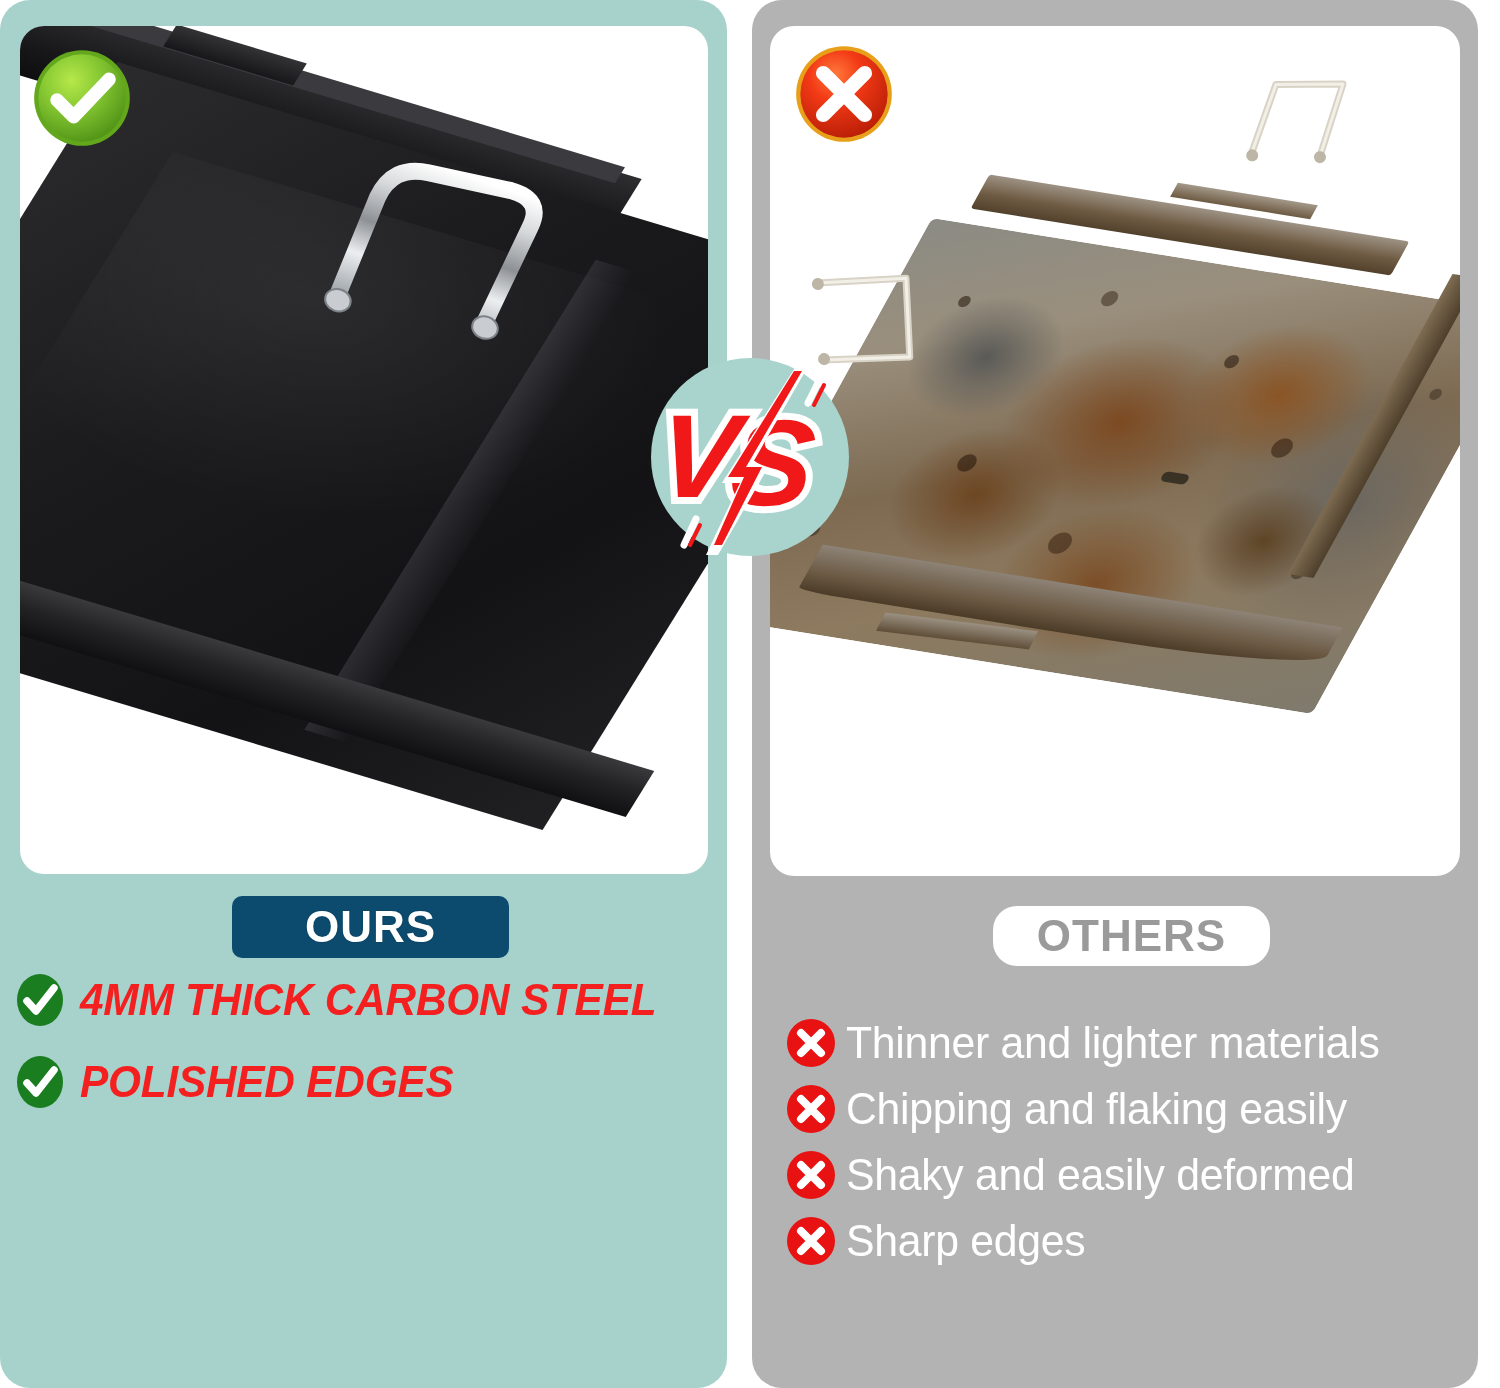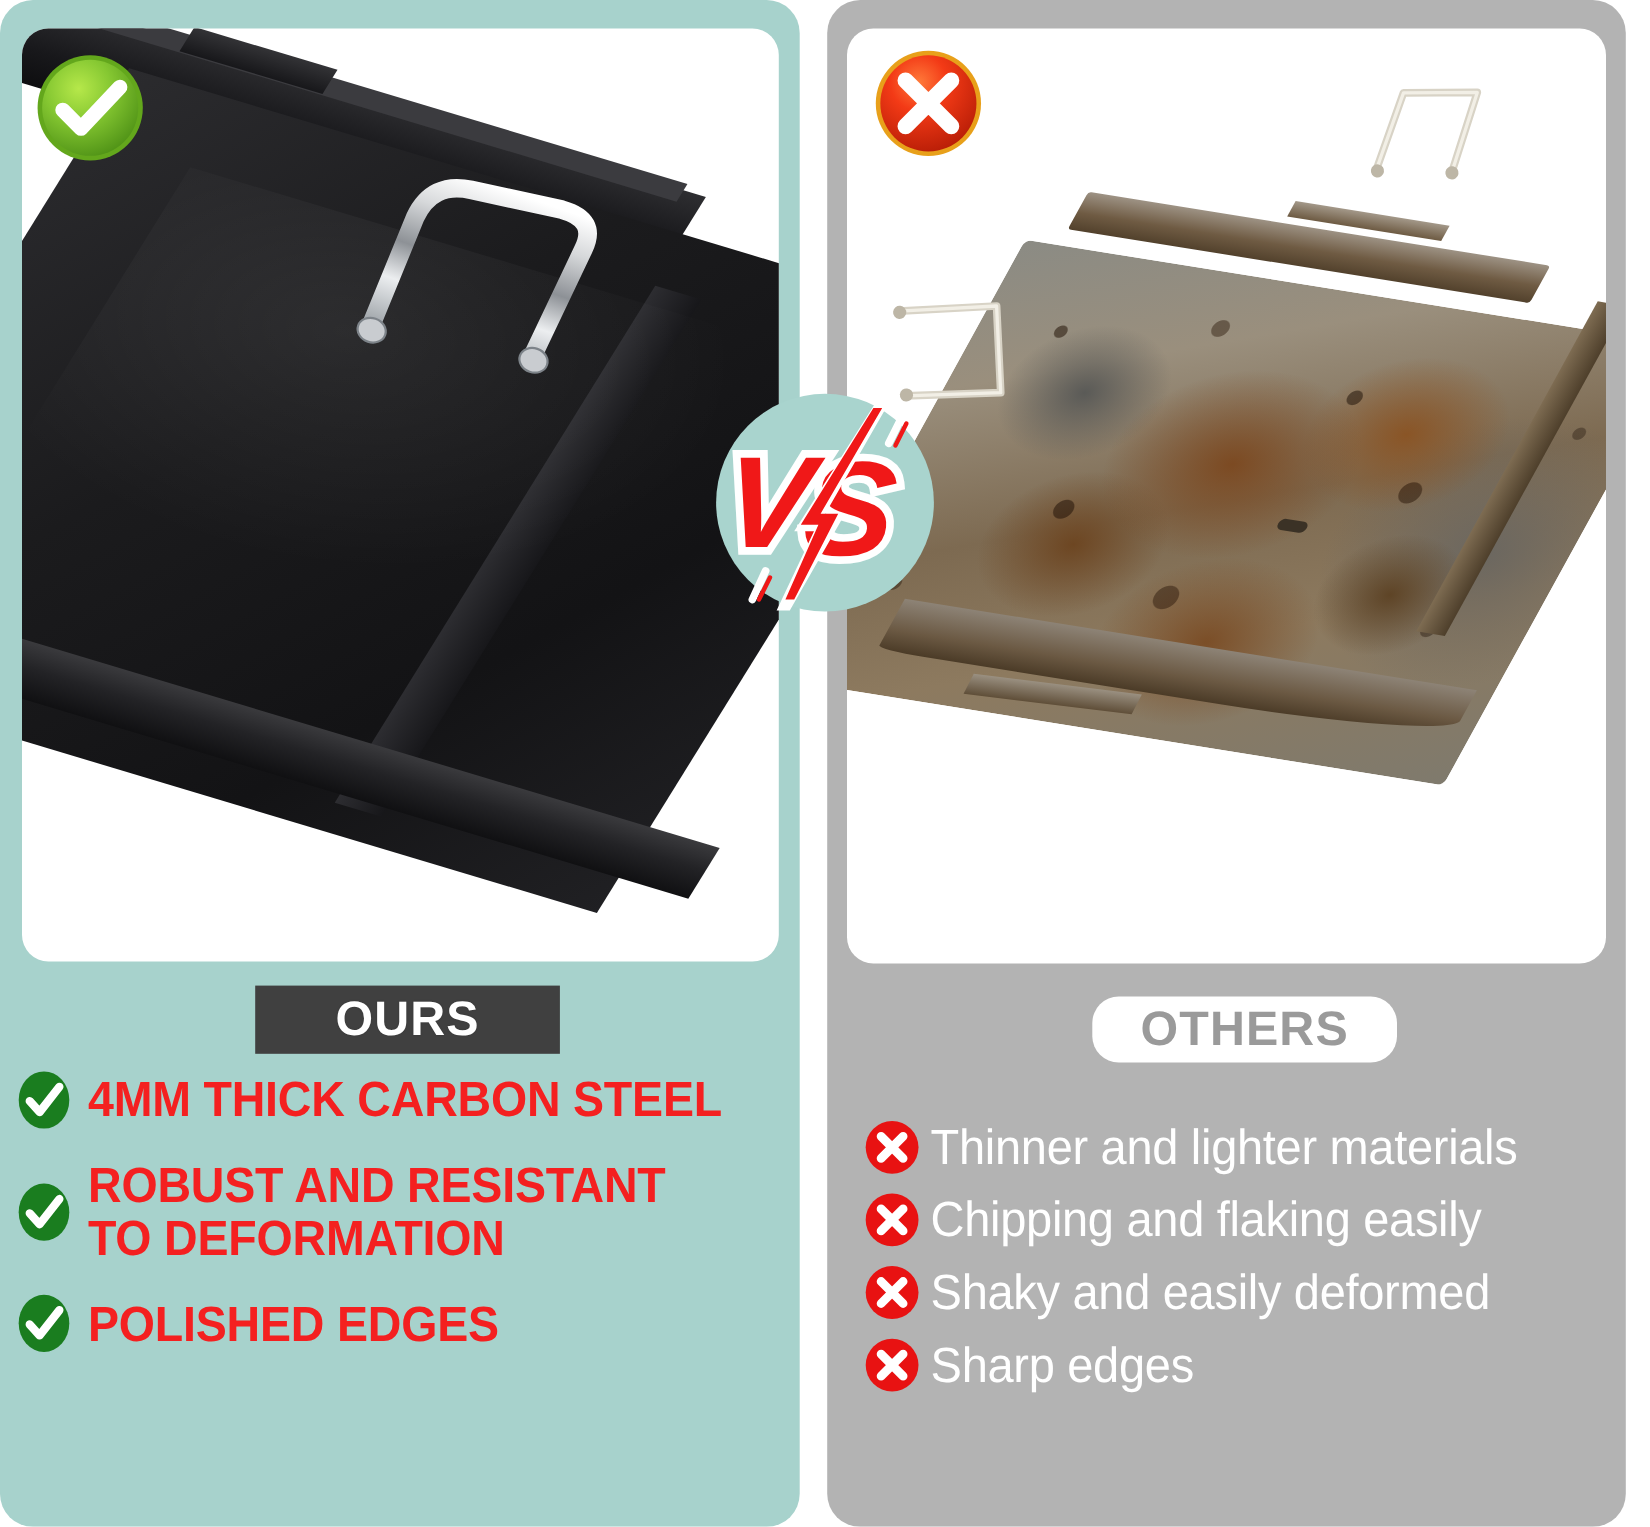--- a/index.html
+++ b/index.html
@@ -163,33 +163,33 @@
   }
   #vs-badge svg { width:100%; height:100%; display:block; }
 
   
   .pill {
     position:absolute; display:flex; align-items:center; justify-content:center;
     letter-spacing:1px;
   }
   .pill.ours {
     left:232px; top:896px; width:277px; height:62px;
-    background:#404040; border-radius:0;
+    background:#0c4a6e; border-radius:10px;
     color:#ffffff; font-size:44px; font-weight:bold;
     text-shadow:0 0 2px rgba(0,0,0,.18);
   }
   .pill.others {
     left:993px; top:906px; width:277px; height:60px;
     background:#ffffff; border-radius:24px;
     color:#9a9a9a; font-size:44px; font-weight:bold;
   }
 
   
   .flist { position:absolute; }
-  .flist.left  { left:16px;  top:972px;  width:710px; }
+  .flist.left  { left:16px;  top:972px;  width:710px;font-style:italic; }
   .flist.right { left:786px; top:1018px; width:700px; }
 
   .frow { display:flex; align-items:center; }
   .flist.left  .frow { margin-bottom:26px; }
   .flist.right .frow { margin-bottom:16px;text-align:right; }
 
   .ico { flex:0 0 auto; display:block; }
   .ico.check { width:48px; height:56px; margin-right:16px; }
   .ico.cross { width:50px; height:50px; margin-right:10px; }
   .ico svg { width:100%; height:100%; display:block; }
@@ -267,30 +267,20 @@
       <span class="ico check">
         <svg viewBox="0 0 48 56">
           <ellipse cx="24" cy="28" rx="23" ry="26" fill="#1a7d1f"></ellipse>
           <path d="M11 29 L20 39 L38 16" fill="none" stroke="#ffffff" stroke-width="7.5" stroke-linecap="round" stroke-linejoin="round"></path>
         </svg>
       </span>
       <span class="ftxt pos">4MM THICK CARBON STEEL</span>
     </div>
 
 
-    <div class="frow">
-      <span class="ico check">
-        <svg viewBox="0 0 48 56">
-          <ellipse cx="24" cy="28" rx="23" ry="26" fill="#1a7d1f"></ellipse>
-          <path d="M11 29 L20 39 L38 16" fill="none" stroke="#ffffff" stroke-width="7.5" stroke-linecap="round" stroke-linejoin="round"></path>
-        </svg>
-      </span>
-      <span class="ftxt pos">ROBUST AND RESISTANT
-TO DEFORMATION</span>
-    </div>
 
     <div class="frow">
       <span class="ico check">
         <svg viewBox="0 0 48 56">
           <ellipse cx="24" cy="28" rx="23" ry="26" fill="#1a7d1f"></ellipse>
           <path d="M11 29 L20 39 L38 16" fill="none" stroke="#ffffff" stroke-width="7.5" stroke-linecap="round" stroke-linejoin="round"></path>
         </svg>
       </span>
       <span class="ftxt pos">POLISHED EDGES</span>
     </div>

